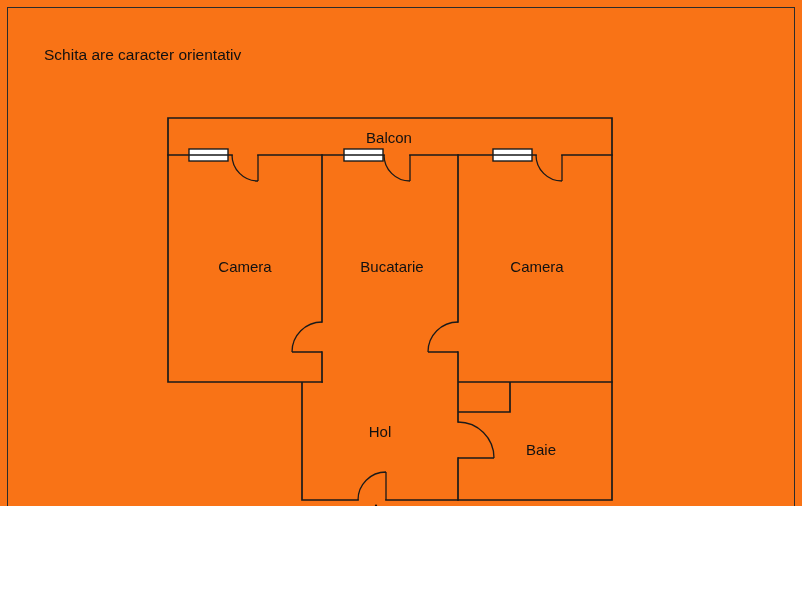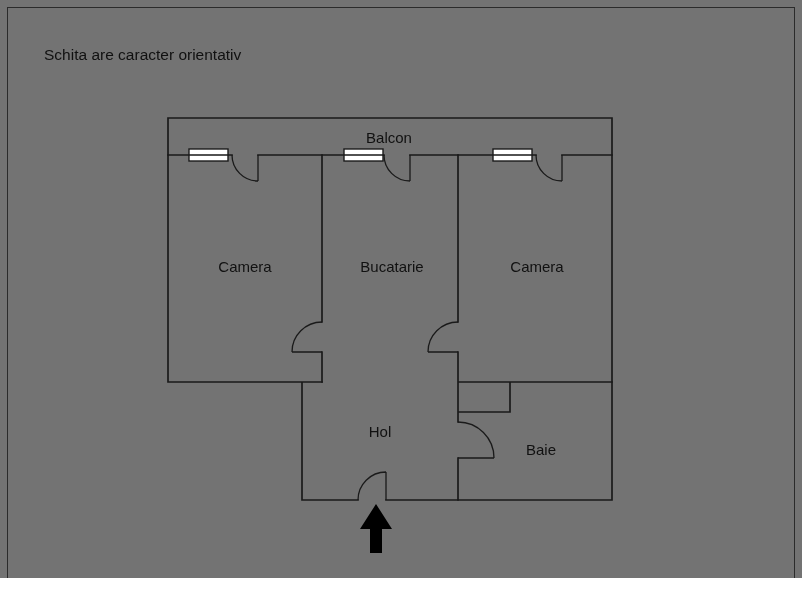--- a/index.html
+++ b/index.html
@@ -4,22 +4,22 @@
 <style>
   html, body {
     margin: 0;
     padding: 0;
     background: #ffffff;
     font-family: "Liberation Sans", sans-serif;
   }
   .page {
     position: relative;
     width: 802px;
-    height: 578px;
-    background: #737373;
+    height: 506px;
+    background: #f97316;
     overflow: hidden;
   }
   svg { display: block; }
   .wall {
     fill: none;
     stroke: #1a1a1a;
     stroke-width: 1.7;
     stroke-linecap: square;
   }
   .window-rect {

